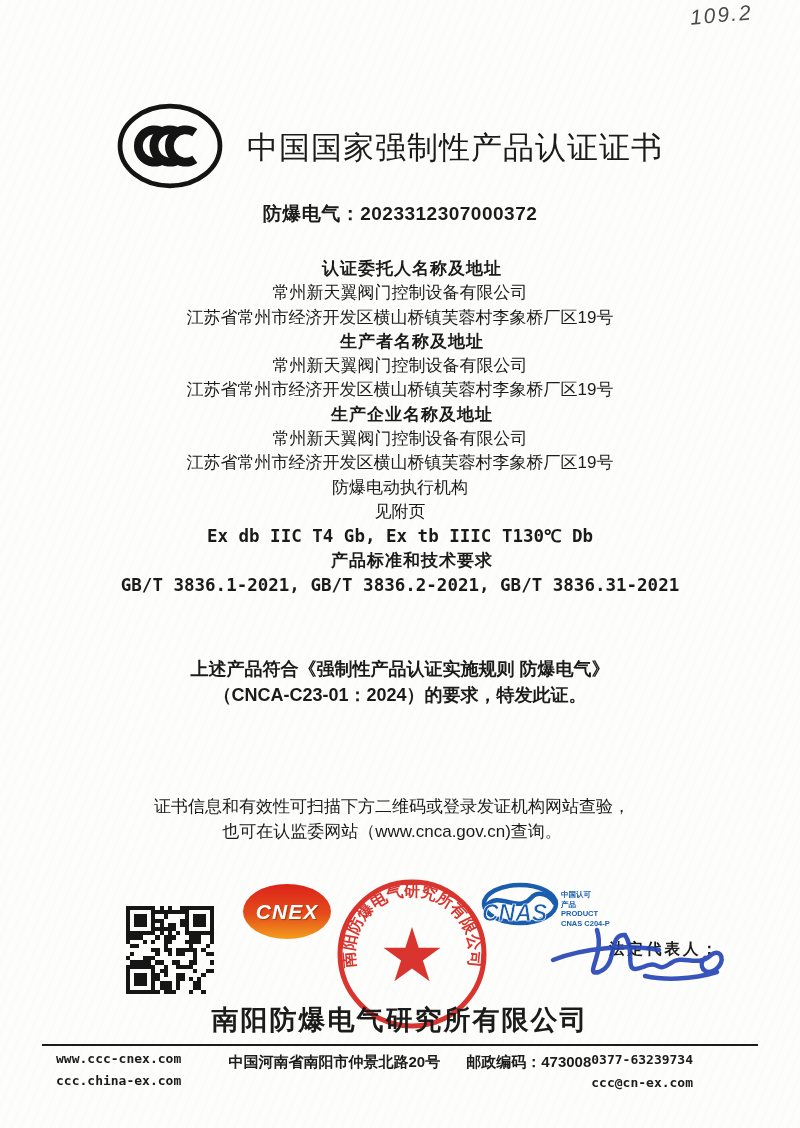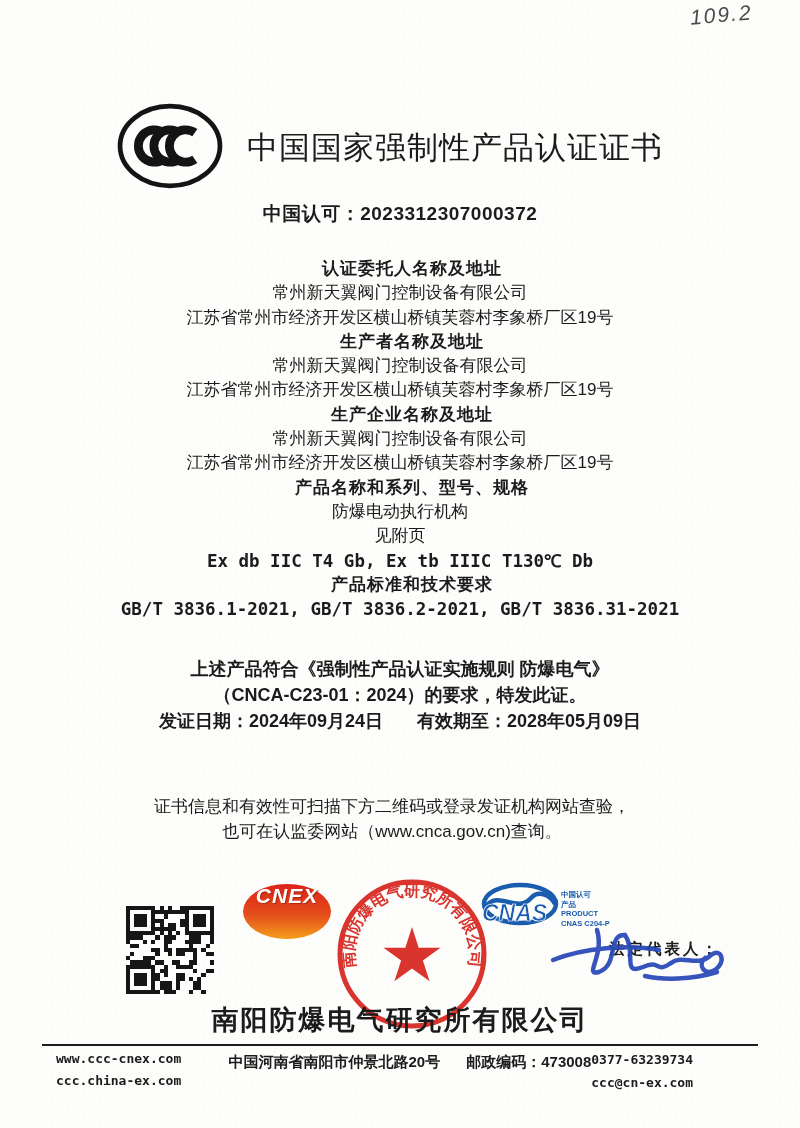--- a/index.html
+++ b/index.html
@@ -33,21 +33,21 @@
   .mono{font-family:"DejaVu Sans Mono", monospace;font-weight:600;font-size:17.5px;}
   .decl{position:absolute;top:657px;left:0;right:0;text-align:center;font-weight:bold;font-size:18px;}
   .decl .line{height:25.8px;line-height:25.8px;white-space:nowrap;}
   .decl .gap{display:inline-block;width:34px;}
   .notice{position:absolute;top:794px;left:0;right:16px;text-align:center;font-size:17px;}
   .notice .line{height:25px;line-height:25px;}
   .qr{position:absolute;left:126px;top:906px;width:88px;height:88px;}
   .cnex{
     position:absolute;left:243px;top:884px;width:88px;height:55px;border-radius:50%;
     background:linear-gradient(180deg,#dc231a 0%,#e44d1b 55%,#f49d1c 100%);
-    display:flex;align-items:flex-start;justify-content:center;
+    display:flex;align-items:center;justify-content:center;
     color:#fff;font-weight:bold;font-style:italic;font-size:21px;letter-spacing:1px;
     text-shadow:1px 1px 1px rgba(120,30,0,.55);
   }
   .stamp{position:absolute;left:327px;top:869px;width:170px;height:170px;opacity:.92;}
   .cnas{position:absolute;left:481px;top:882px;display:flex;align-items:flex-start;gap:2px;}
   .cnas-sub{font-size:7.5px;line-height:9.5px;color:#1a5cae;font-weight:bold;padding-top:8px;white-space:nowrap;}
   .legal-rep{position:absolute;left:609px;top:896px;font-size:15.5px;font-weight:600;letter-spacing:3px;margin-top:43px;}
   .signature{position:absolute;left:545px;top:910px;}
   .issuer{
     position:absolute;top:1002px;left:0;width:100%;text-align:center;
@@ -69,47 +69,43 @@
 
   <svg class="ccc-logo" width="108" height="88" viewBox="0 0 160 130">
     <ellipse cx="80" cy="65" rx="74" ry="59" fill="none" stroke="#141414" stroke-width="7"></ellipse>
     <path d="M70.8,45.3 A24,24 0 1 0 70.8,84.7" fill="none" stroke="#141414" stroke-width="13"></path>
     <path d="M93.8,45.3 A24,24 0 1 0 93.8,84.7" fill="none" stroke="#141414" stroke-width="13"></path>
     <path d="M116.8,45.3 A24,24 0 1 0 116.8,84.7" fill="none" stroke="#141414" stroke-width="13"></path>
   </svg>
   <div class="title">中国国家强制性产品认证证书</div>
 
   <div class="cert-no">
-    <span>中国认可：</span><span class="num">2023312307000372</span>
+    <span>防爆电气：</span><span class="num">2023312307000372</span>
   </div>
 
   <div class="body-block">
     <div class="line heading">认证委托人名称及地址</div>
     <div class="line">常州新天翼阀门控制设备有限公司</div>
     <div class="line">江苏省常州市经济开发区横山桥镇芙蓉村李象桥厂区19号</div>
     <div class="line heading">生产者名称及地址</div>
     <div class="line">常州新天翼阀门控制设备有限公司</div>
     <div class="line">江苏省常州市经济开发区横山桥镇芙蓉村李象桥厂区19号</div>
     <div class="line heading">生产企业名称及地址</div>
     <div class="line">常州新天翼阀门控制设备有限公司</div>
     <div class="line">江苏省常州市经济开发区横山桥镇芙蓉村李象桥厂区19号</div>
-    <div class="line heading">产品名称和系列、型号、规格</div>
     <div class="line">防爆电动执行机构</div>
     <div class="line">见附页</div>
     <div class="line mono">Ex db IIC T4 Gb, Ex tb IIIC T130℃ Db</div>
     <div class="line heading">产品标准和技术要求</div>
     <div class="line mono">GB/T 3836.1-2021, GB/T 3836.2-2021, GB/T 3836.31-2021</div>
   </div>
 
   <div class="decl">
     <div class="line">上述产品符合《强制性产品认证实施规则 防爆电气》</div>
     <div class="line">（CNCA-C23-01：2024）的要求，特发此证。</div>
-    <div class="line">
-      <span>发证日期：</span><span>2024年09月24日</span><span class="gap"></span><span>有效期至：</span><span>2028年05月09日</span>
-    </div>
   </div>
 
   <div class="notice">
     <div class="line">证书信息和有效性可扫描下方二维码或登录发证机构网站查验，</div>
     <div class="line">也可在认监委网站（www.cnca.gov.cn)查询。</div>
   </div>
 
   <div class="qr"><svg viewBox="0 0 84 84" width="88" height="88" fill="#161616" shape-rendering="crispEdges">
         <rect x="0" y="0" width="4" height="4"></rect>
         <rect x="4" y="0" width="4" height="4"></rect>

